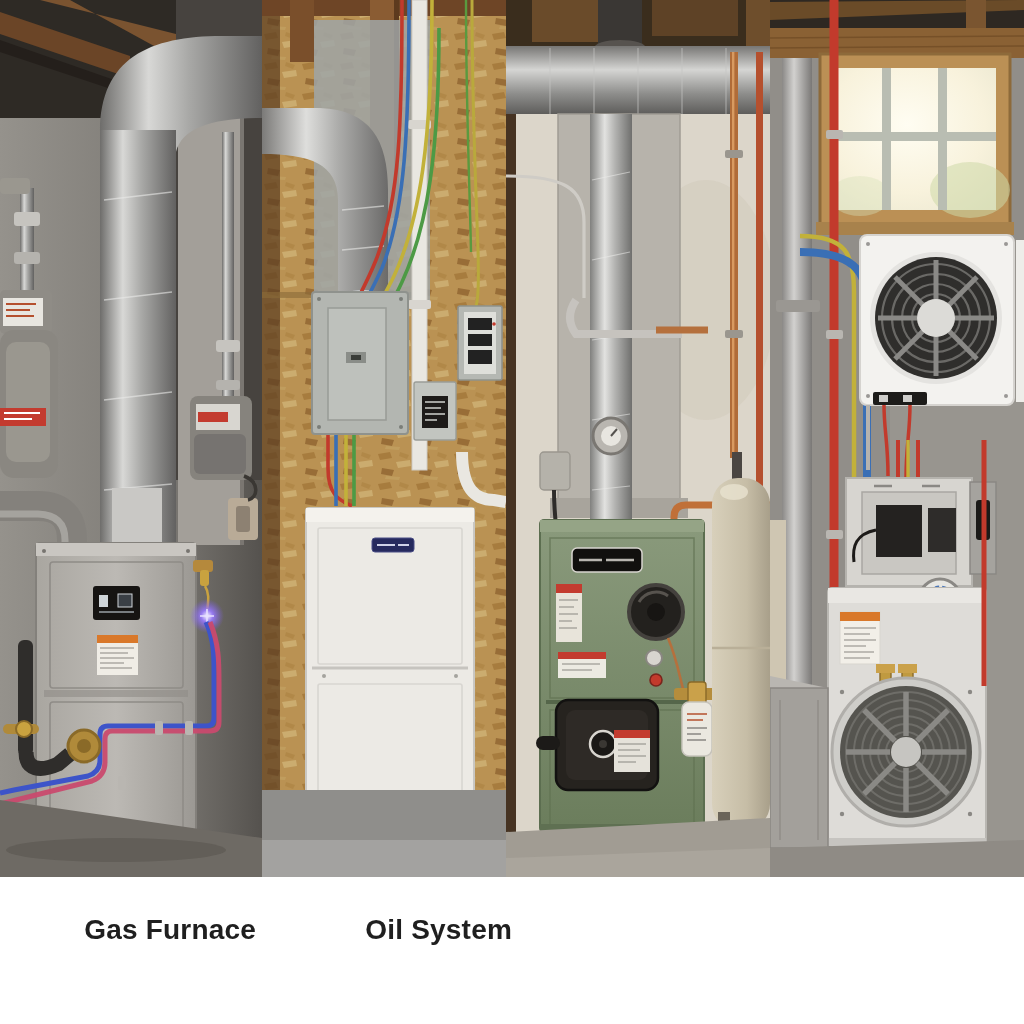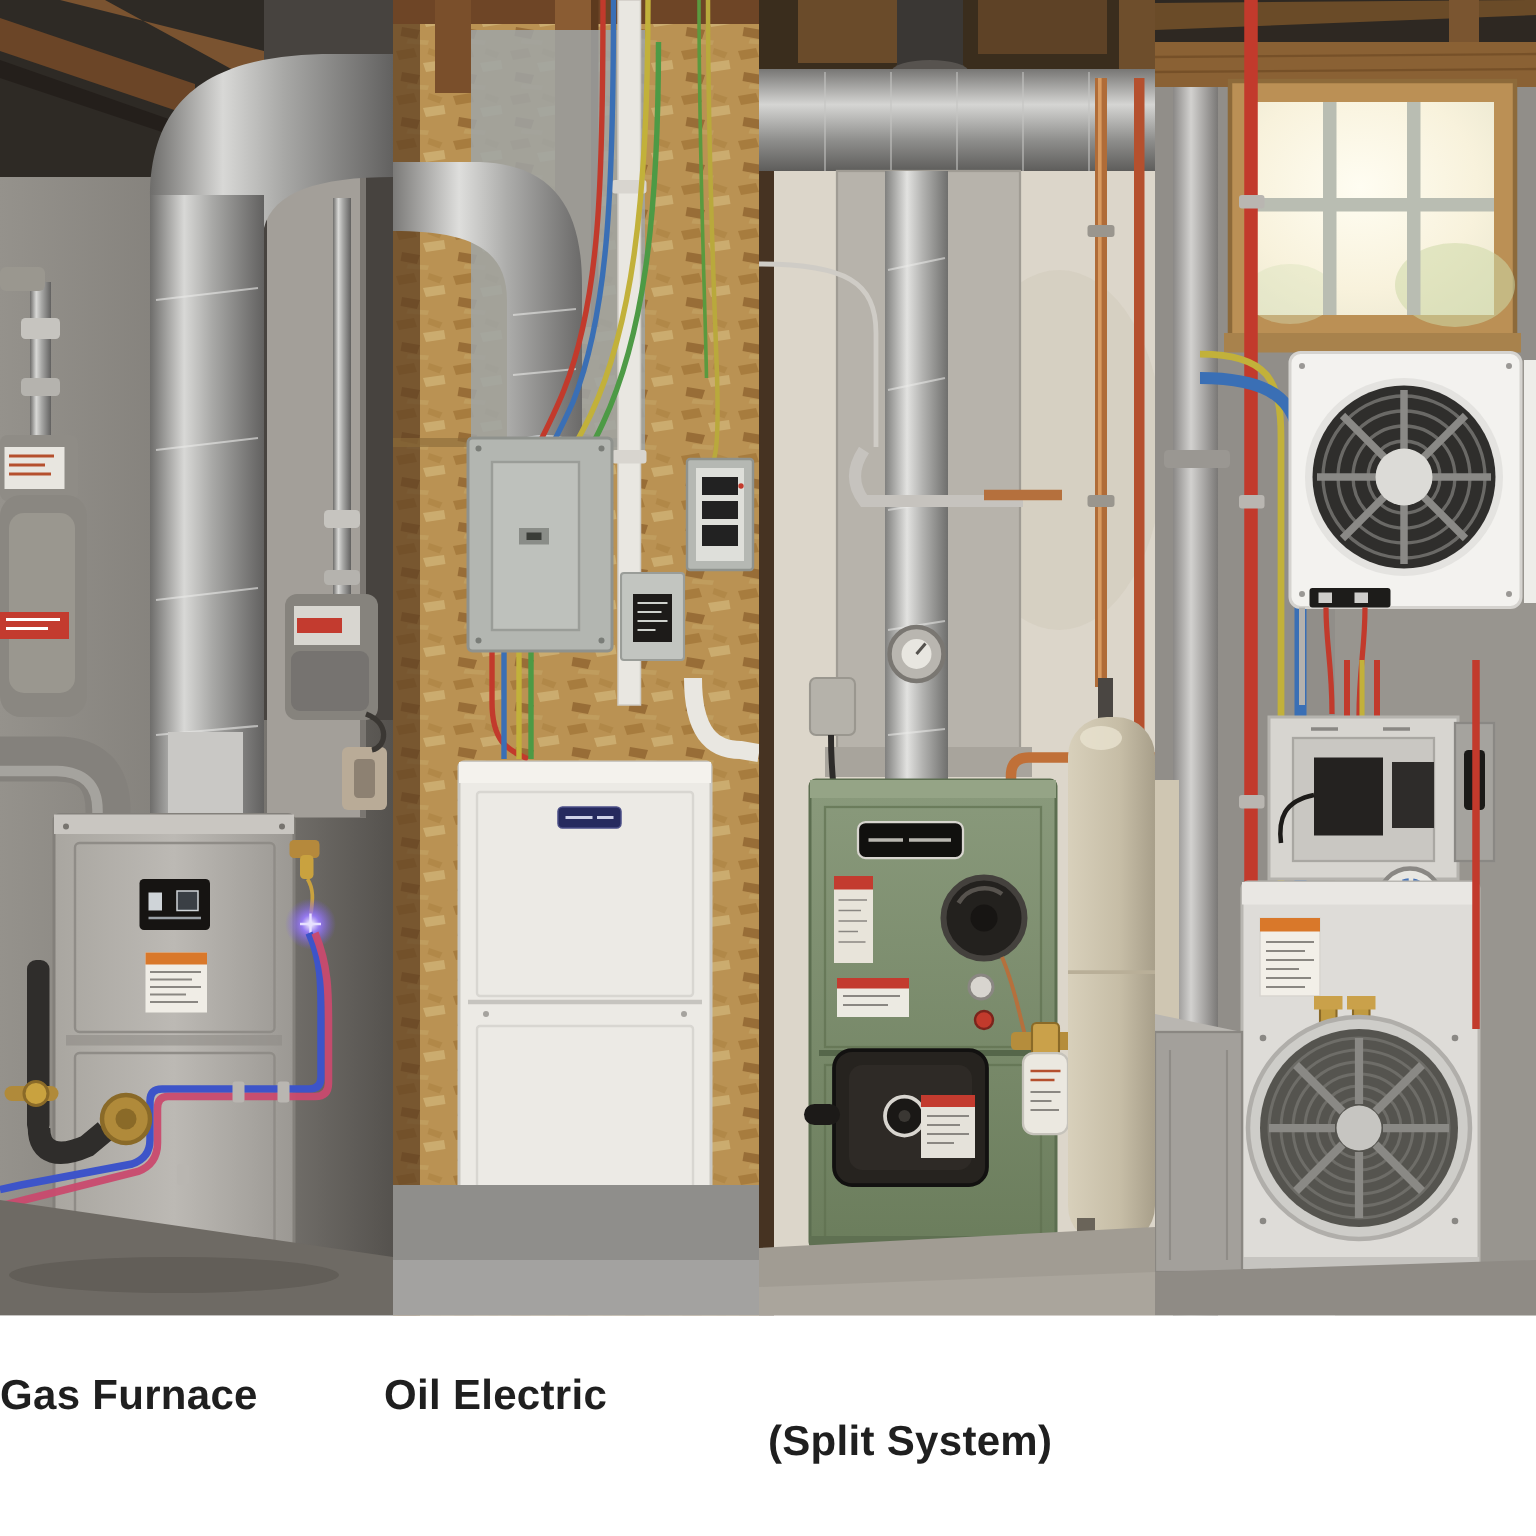--- a/index.html
+++ b/index.html
@@ -5,21 +5,21 @@
   html,body{margin:0;padding:0;background:#fff;}
   .canvas{position:relative;width:1024px;height:1024px;background:#ffffff;overflow:hidden;
           font-family:"Liberation Sans",sans-serif;}
   .photo{position:absolute;top:0;left:0;width:1024px;height:877px;}
   .panel{position:absolute;top:0;height:877px;display:block;}
   .p1{left:0;width:262px;}
   .p2{left:262px;width:244px;}
   .p3{left:506px;width:264px;}
   .p4{left:770px;width:254px;}
   .captions{position:absolute;top:914px;left:0;width:1024px;display:flex;}
-  .caption{width:256px;text-align:left;font-size:28px;font-weight:700;color:#1f1f1f;
+  .caption{width:256px;text-align:right;font-size:28px;font-weight:700;color:#1f1f1f;
            line-height:1.12;letter-spacing:.2px;}
 </style>
 </head>
 <body>
 
 <div class="canvas">
   <div class="photo">
 
     <svg class="panel p1" viewBox="0 0 262 877" width="262" height="877">
       <defs>
@@ -526,19 +526,18 @@
         <path d="M10,700 L10,840 M48,700 L48,840" stroke="#8f8c87" stroke-width="1.4"></path>
       </g>
       <g>
         <polygon points="0,848 254,840 254,877 0,877" fill="#8f8b85"></polygon>
       </g>
     </svg>
   </div>
 
   <div class="captions">
     <div class="caption">Gas Furnace</div>
-    <div class="caption">Oil Electric</div>
+    <div class="caption">Oil System</div>
     <div class="caption">
       <br>
-      <span>(Split System)</span>
     </div>
   </div>
 </div>
 
 </body></html>

